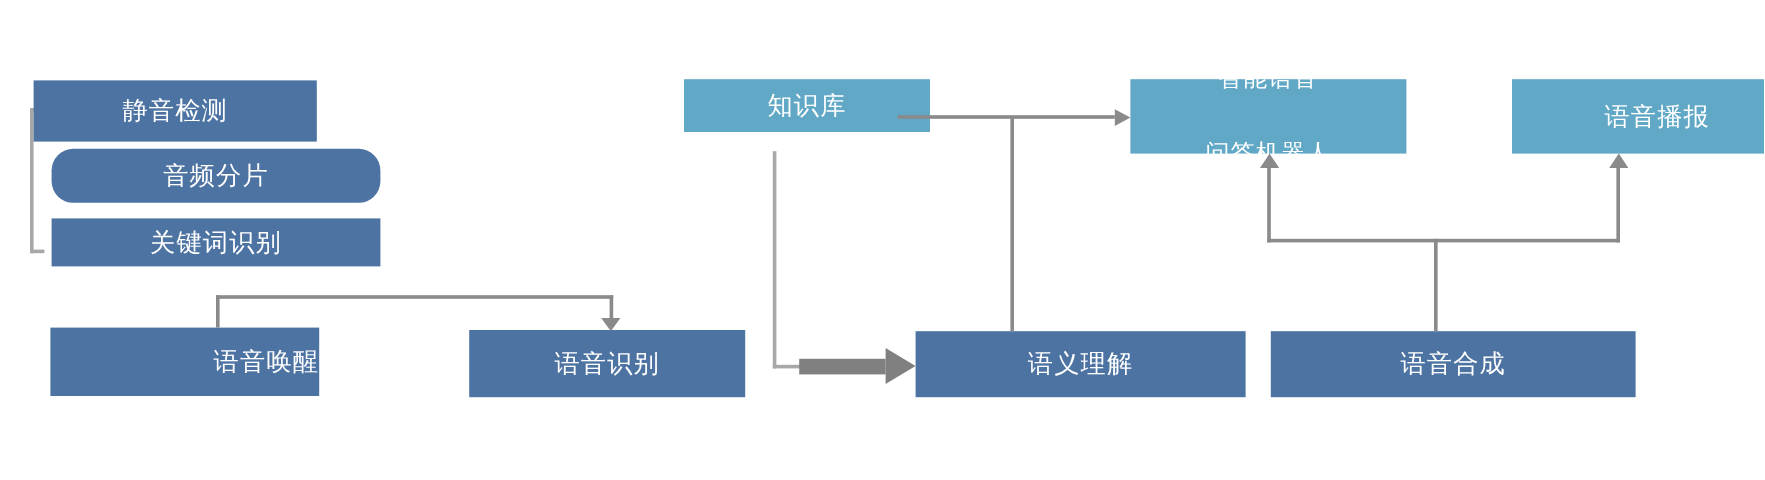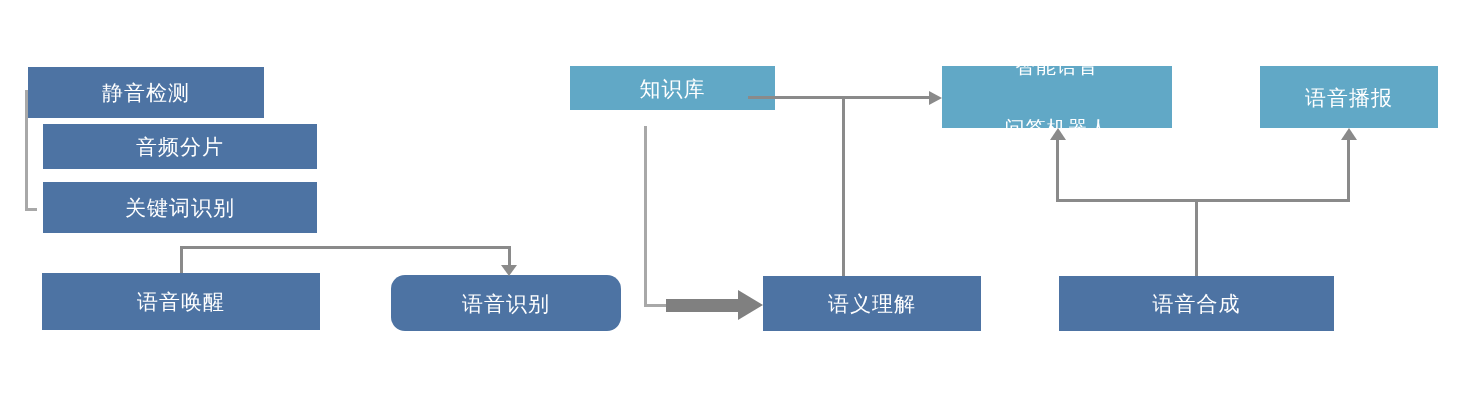--- a/index.html
+++ b/index.html
@@ -46,48 +46,48 @@
 
 <div id="canvas">
 
   <div class="seg bracket" style="left:25px;top:90px;width:3px;height:121px;"></div>
   <div class="seg bracket" style="left:25px;top:90px;width:12px;height:3px;"></div>
   <div class="seg bracket" style="left:25px;top:208px;width:12px;height:3px;"></div>
 
   <div class="node dark" style="left:28px;top:67px;width:236px;height:51px;">
     <span>静音检测</span>
   </div>
-  <div class="node dark" style="left:43px;top:124px;width:274px;height:45px;">
+  <div class="node dark" style="left:43px;top:124px;width:274px;height:45px;border-radius:18px;">
     <span>音频分片</span>
   </div>
-  <div class="node dark" style="left:43px;top:182px;width:274px;height:51px;">
+  <div class="node dark" style="left:43px;top:182px;width:274px;height:40px;">
     <span>关键词识别</span>
   </div>
 
-  <div class="node dark" style="left:42px;top:273px;width:278px;height:57px;">
+  <div class="node dark" style="left:42px;top:273px;width:224px;height:57px;align-items:flex-end;">
     <span>语音唤醒</span>
   </div>
-  <div class="node dark" style="left:391px;top:275px;width:230px;height:56px;border-radius:14px;">
+  <div class="node dark" style="left:391px;top:275px;width:230px;height:56px;">
     <span>语音识别</span>
   </div>
-  <div class="node dark" style="left:763px;top:276px;width:218px;height:55px;">
+  <div class="node dark" style="left:763px;top:276px;width:275px;height:55px;">
     <span>语义理解</span>
   </div>
-  <div class="node dark" style="left:1059px;top:276px;width:275px;height:55px;">
+  <div class="node dark" style="left:1059px;top:276px;width:304px;height:55px;">
     <span>语音合成</span>
   </div>
 
   <div class="node light" style="left:543px;top:66px;width:205px;height:44px;margin-left:27px;">
     <span>知识库</span>
   </div>
   <div class="node light" style="left:942px;top:66px;width:230px;height:62px;font-size:20px;line-height:26px;gap:36px;">
     <span>智能语音</span>
     <span>问答机器人</span>
   </div>
-  <div class="node light" style="left:1260px;top:66px;width:178px;height:62px;">
+  <div class="node light" style="left:1260px;top:66px;width:178px;height:62px;padding-left:32px;">
     <span>语音播报</span>
   </div>
 
   <div class="seg" style="left:180px;top:246px;width:3px;height:27px;"></div>
   <div class="seg" style="left:180px;top:246px;width:331px;height:3px;"></div>
   <div class="seg" style="left:508px;top:246px;width:3px;height:20px;"></div>
   <div class="tri down" style="left:501px;top:265px;"></div>
 
   <div class="seg bracket" style="left:644px;top:126px;width:3px;height:181px;"></div>
   <div class="seg bracket" style="left:644px;top:304px;width:24px;height:3px;"></div>

